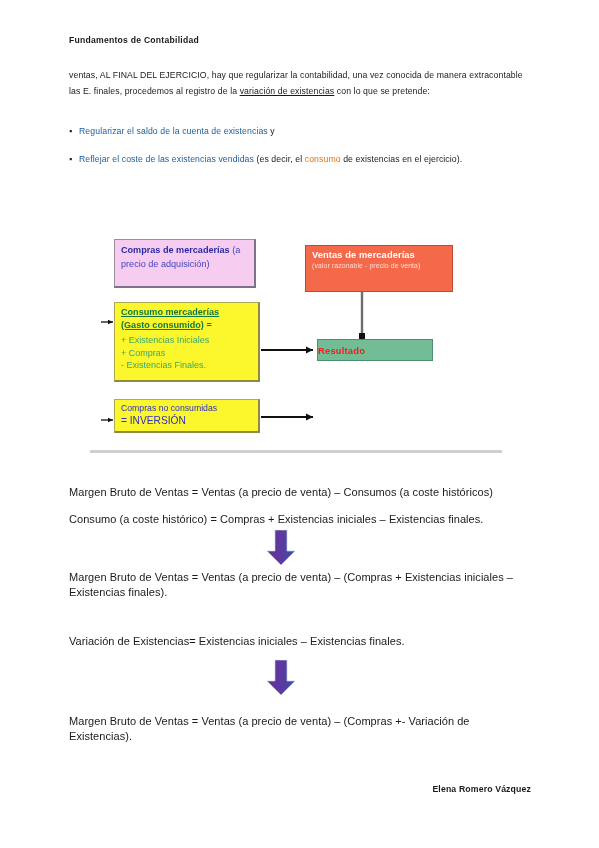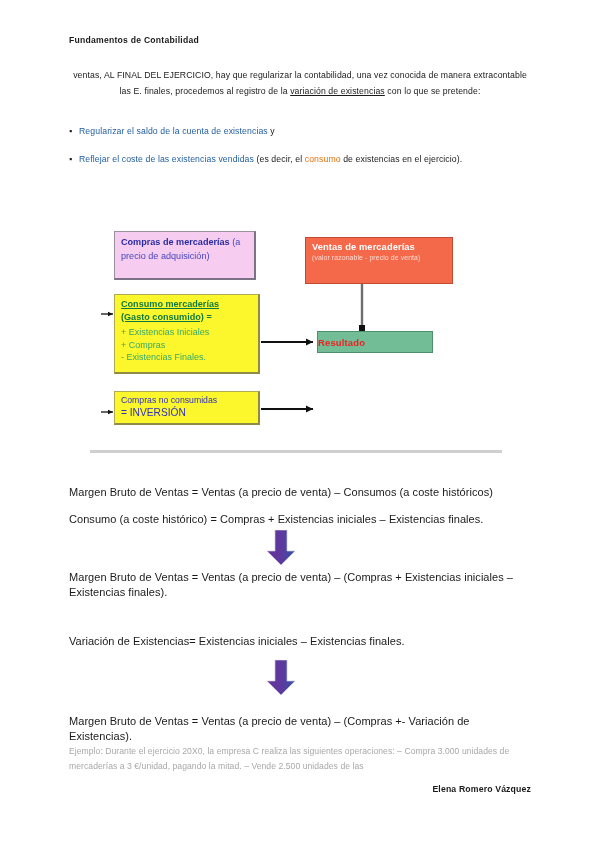--- a/index.html
+++ b/index.html
@@ -34,21 +34,21 @@
 
   
   .intro {
     position: absolute;
     left: 69px; top: 68px;
     width: 462px;
     font-size: 8.7px;
     line-height: 15.5px;
     letter-spacing: 0.1px;
     color: #1a1a1a;
-    text-align: center;
+    text-align: left;
   }
   .u-underline { text-decoration: underline; }
 
   
   .bullets {
     position: absolute;
     left: 69px; top: 125px;
     width: 462px;
     font-size: 8.7px;
     letter-spacing: 0.1px;
@@ -78,21 +78,21 @@
     font-size: 9.4px;
     font-weight: 700;
     letter-spacing: 0.1px;
     color: #111111;
   }
   .section-heading span { text-decoration: underline; }
 
   
   .diagram {
     position: absolute;
-    left: 0; top: 0;
+    left: 0; top: 8px;
     width: 599px; height: 772px;
     pointer-events: none;
   }
   .dbox {
     position: absolute;
     box-sizing: border-box;
     font-family: "Liberation Sans", sans-serif;
     pointer-events: auto;
   }
 
@@ -357,17 +357,16 @@
         <stop offset="0%" stop-color="#6b2f9e"></stop>
         <stop offset="55%" stop-color="#5b3a9e"></stop>
         <stop offset="100%" stop-color="#2f55a8"></stop>
       </linearGradient>
     </defs>
     <polygon points="9,0 21,0 21,21 29,21 15,35 1,21 9,21" fill="url(#ga2)" stroke="#c9c9dd" stroke-width="0.7"></polygon>
   </svg>
 
   <div class="formula f5">Margen Bruto de Ventas = Ventas (a precio de venta) – (Compras +- Variación de Existencias).</div>
 
-  <div class="example">Ejemplo: Durante el ejercicio 20X0, la empresa C realiza las siguientes operaciones: – Compra 3.000 unidades de mercaderías a 3 €/unidad, pagando la mitad. – Vende 2.500 unidades de las</div>
 
   <div class="signature">Elena Romero Vázquez</div>
 
 </div>
 
 </body></html>

